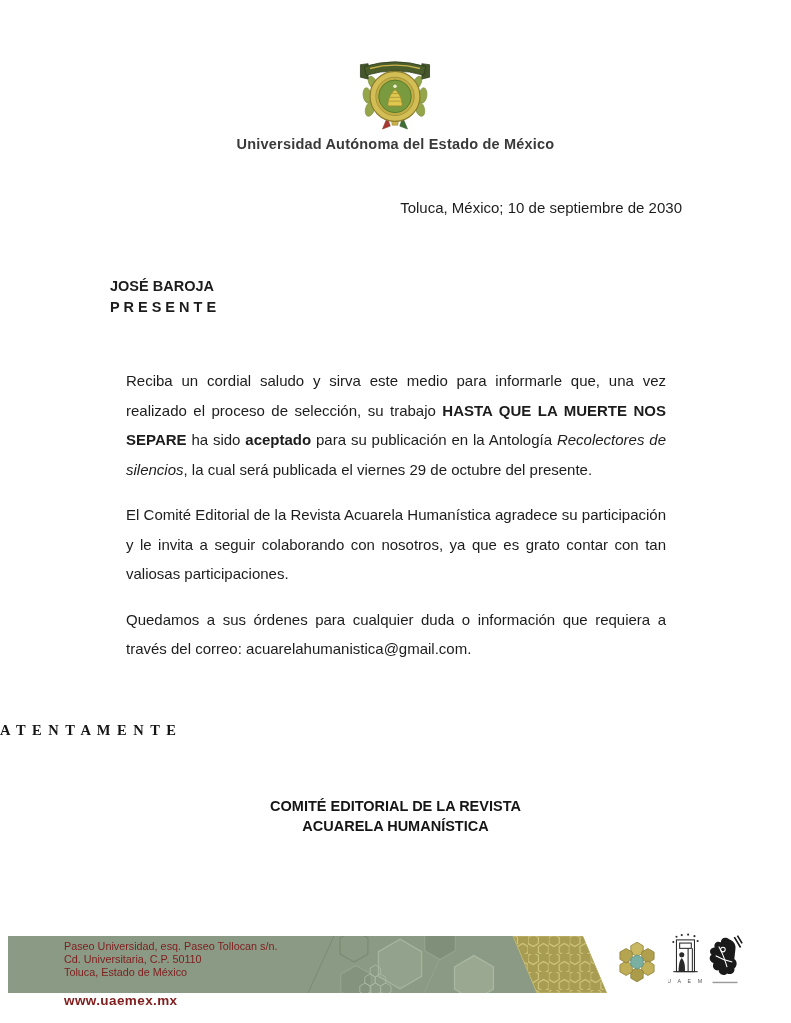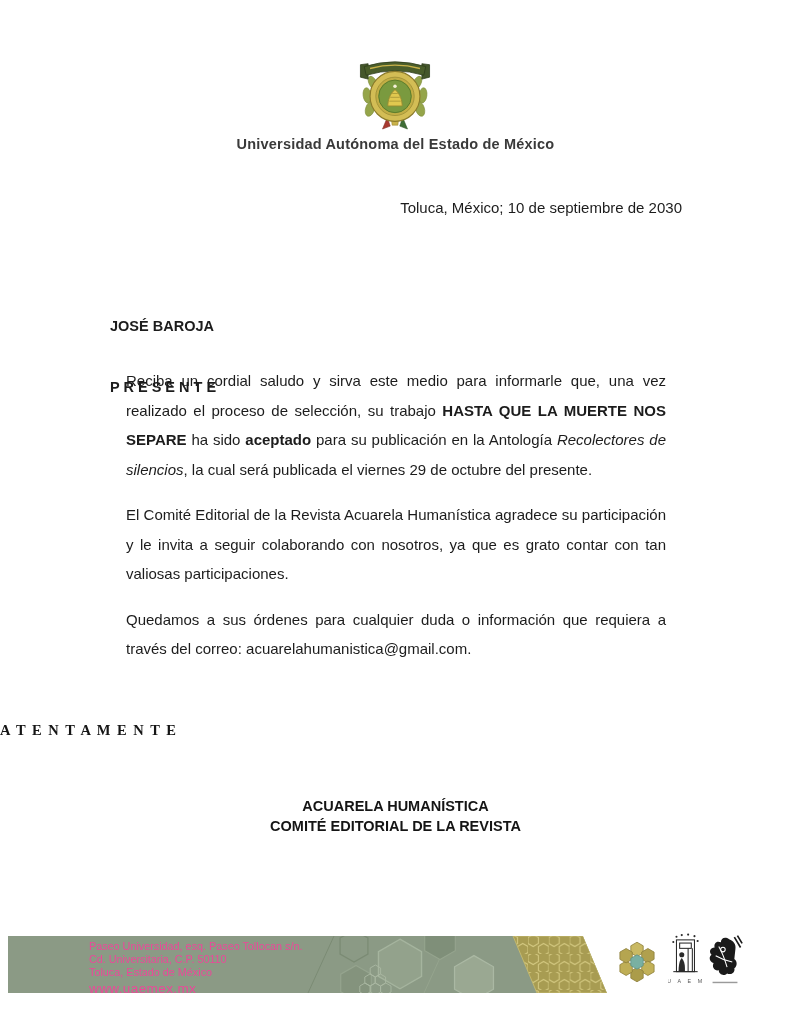--- a/index.html
+++ b/index.html
@@ -15,44 +15,44 @@
     position:absolute; left:0; width:791px; top:136px; text-align:center;
     font-size:14.5px; font-weight:bold; color:#3a3a3a; letter-spacing:0.2px;
   }
   
   .date-line {
     position:absolute; left:110px; width:572px; top:199px;
     font-size:15px; text-align:right; color:#1c1c1c;
   }
   
   .recipient { position:absolute; left:110px; top:276px; font-size:14.5px; font-weight:bold; color:#1c1c1c; }
-  .recipient .line { line-height:21px;margin-top:40px; }
+  .recipient .line { line-height:21px; }
   
   .letter-body {
     position:absolute; left:110px; width:572px; top:350px;
     font-size:15px; line-height:29.5px; text-align:justify; color:#1c1c1c;
   }
   .letter-body p { margin:16px; }
   .b { font-weight:bold; }
   .i { font-style:italic; }
   
   .closing {
     position:absolute; left:0; width:791px; top:722px; text-align:left;
     font-size:14.5px; font-weight:bold; letter-spacing:1.5px; color:#151515;font-family:Liberation Serif, serif;
   }
   .signature {
     position:absolute; left:0; width:791px; top:796px; text-align:center;
     font-size:14.5px; font-weight:bold; line-height:20px; color:#151515;
   }
   
   .footer-band { position:absolute; left:8px; top:936px; width:599px; height:57px; }
   .footer-band svg.band-bg { position:absolute; left:0; top:0; }
-  .footer-text { position:absolute; left:81px; top:4px; color:#ec4899; }
+  .footer-text { position:absolute; left:56px; top:4px; color:#7f1d1d; }
   .footer-text .addr { font-size:10.8px; line-height:13.2px; }
-  .footer-text .web { font-size:13.5px; font-weight:normal; letter-spacing:0.4px; margin-top:1px; }
+  .footer-text .web { font-size:13.5px; font-weight:bold; letter-spacing:0.4px; margin-top:13px; }
   
   .footer-icon { position:absolute; }
   .icon-hexflower { left:615px; top:939px; }
   .icon-seal { left:668px; top:932px; }
   .icon-emblem { left:704px; top:933px; }
 </style>
 </head>
 <body>
 
 <div class="page">
@@ -102,22 +102,22 @@
 
   <div class="letter-body">
     <p><span>Reciba un cordial saludo y sirva este medio para informarle que, una vez realizado el proceso de selección, su trabajo </span><span class="b">HASTA QUE LA MUERTE NOS SEPARE</span><span> ha sido </span><span class="b">aceptado</span><span> para su publicación en la Antología </span><span class="i">Recolectores de silencios</span><span>, la cual será publicada el viernes 29 de octubre del presente.</span></p>
     <p>El Comité Editorial de la Revista Acuarela Humanística agradece su participación y le invita a seguir colaborando con nosotros, ya que es grato contar con tan valiosas participaciones.</p>
     <p>Quedamos a sus órdenes para cualquier duda o información que requiera a través del correo: acuarelahumanistica@gmail.com.</p>
   </div>
 
   <div class="closing">A T E N T A M E N T E</div>
 
   <div class="signature">
+    <div>COMITÉ EDITORIAL DE LA REVISTA</div>
     <div>ACUARELA HUMANÍSTICA</div>
-    <div>COMITÉ EDITORIAL DE LA REVISTA</div>
   </div>
 
   <div class="footer-band">
     <svg class="band-bg" width="599" height="57" viewBox="0 0 599 57" aria-hidden="true">
       <defs>
         <path id="bhex" d="M0,-16 L13.9,-8 L13.9,8 L0,16 L-13.9,8 L-13.9,-8 Z"></path>
         <path id="shex" d="M0,-6 L5.2,-3 L5.2,3 L0,6 L-5.2,3 L-5.2,-3 Z"></path>
         <clipPath id="bandclip">
             <polygon points="0,0 575,0 599,57 0,57"></polygon>
           </clipPath>

